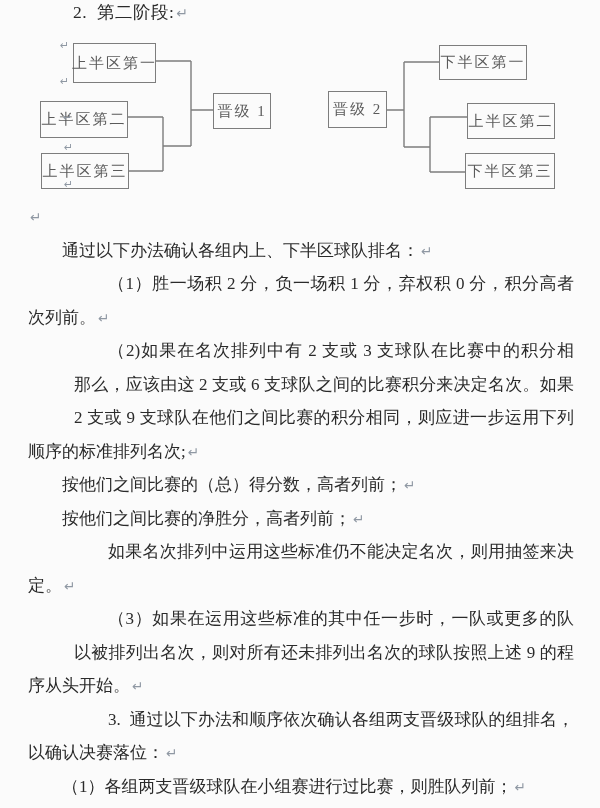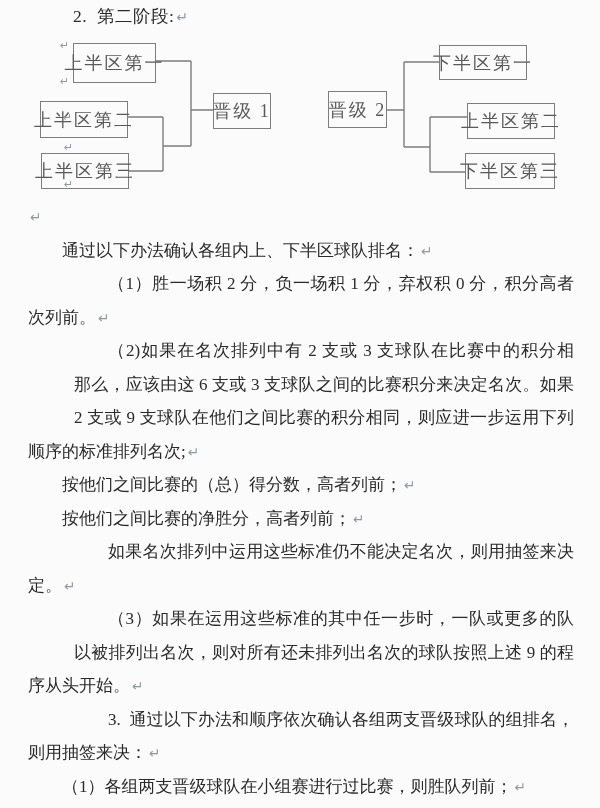--- a/index.html
+++ b/index.html
@@ -8,32 +8,32 @@
     background:#fbfbfb;
     font-family:"Liberation Serif","DejaVu Serif",serif;
     color:#262626;
     position:relative;
   }
   .page{position:absolute;inset:0;}
 
   
   .heading{
     position:absolute;left:73px;top:2px;
-    font-size:17.5px;line-height:28px;
+    font-size:17.5px;line-height:20px;
     white-space:pre;color:#2a2a2a;letter-spacing:.5px;
   }
   .pilcrow{color:#8f98a3;font-family:"DejaVu Sans",sans-serif;font-size:.8em;margin-left:2px;}
 
   
   .diagram{position:absolute;left:0;top:40px;width:600px;height:162px;}
   .diagram svg{position:absolute;left:0;top:0;}
   .tbox{
     position:absolute;border:1px solid #7d7d7d;background:#fbfbfb;
     display:flex;align-items:center;justify-content:center;
-    font-size:18px;color:#5a5a5a;letter-spacing:2px;white-space:nowrap;
+    font-size:15px;color:#5a5a5a;letter-spacing:2px;white-space:nowrap;
   }
   .dmark{
     position:absolute;color:#8f98a3;font-size:11px;
     font-family:"DejaVu Sans",sans-serif;line-height:1;
   }
 
   
   .bodytext{
     position:absolute;left:28px;top:200px;width:546px;
     font-size:17px;line-height:33.5px;color:#2a2a2a;
@@ -76,28 +76,28 @@
     <span class="dmark" style="left:64px;top:102px;">↵</span>
     <span class="dmark" style="left:64px;top:139px;">↵</span>
   </div>
 
   <div class="bodytext">
       <div class="line"><span></span><span class="pilcrow">↵</span></div>
       <div class="line indent"><span>通过以下办法确认各组内上、下半区球队排名：</span><span class="pilcrow">↵</span></div>
       <div class="line indent full"><span>（1）胜一场积 2 分，负一场积 1 分，弃权积 0 分，积分高者名</span></div>
       <div class="line"><span>次列前。</span><span class="pilcrow">↵</span></div>
       <div class="line indent full"><span>（2)如果在名次排列中有 2 支或 3 支球队在比赛中的积分相同，</span></div>
-      <div class="line full"><span>那么，应该由这 6 支或 3 支球队之间的比赛积分来决定名次。如果</span></div>
+      <div class="line full"><span>那么，应该由这 2 支或 6 支球队之间的比赛积分来决定名次。如果</span></div>
       <div class="line full"><span>2 支或 9 支球队在他们之间比赛的积分相同，则应进一步运用下列</span></div>
       <div class="line"><span>顺序的标准排列名次;</span><span class="pilcrow">↵</span></div>
       <div class="line indent"><span>按他们之间比赛的（总）得分数，高者列前；</span><span class="pilcrow">↵</span></div>
       <div class="line indent"><span>按他们之间比赛的净胜分，高者列前；</span><span class="pilcrow">↵</span></div>
       <div class="line indent full"><span>如果名次排列中运用这些标准仍不能决定名次，则用抽签来决</span></div>
       <div class="line"><span>定。</span><span class="pilcrow">↵</span></div>
       <div class="line indent full"><span>（3）如果在运用这些标准的其中任一步时，一队或更多的队可</span></div>
       <div class="line full"><span>以被排列出名次，则对所有还未排列出名次的球队按照上述 9 的程</span></div>
       <div class="line"><span>序从头开始。</span><span class="pilcrow">↵</span></div>
       <div class="line indent full"><span>3.  通过以下办法和顺序依次确认各组两支晋级球队的组排名，</span></div>
-      <div class="line"><span>则用抽签来决：</span><span class="pilcrow">↵</span></div>
+      <div class="line"><span>以确认决赛落位：</span><span class="pilcrow">↵</span></div>
       <div class="line indent"><span>（1）各组两支晋级球队在小组赛进行过比赛，则胜队列前；</span><span class="pilcrow">↵</span></div>
     </div>
 
 </div>
 
 </body></html>

